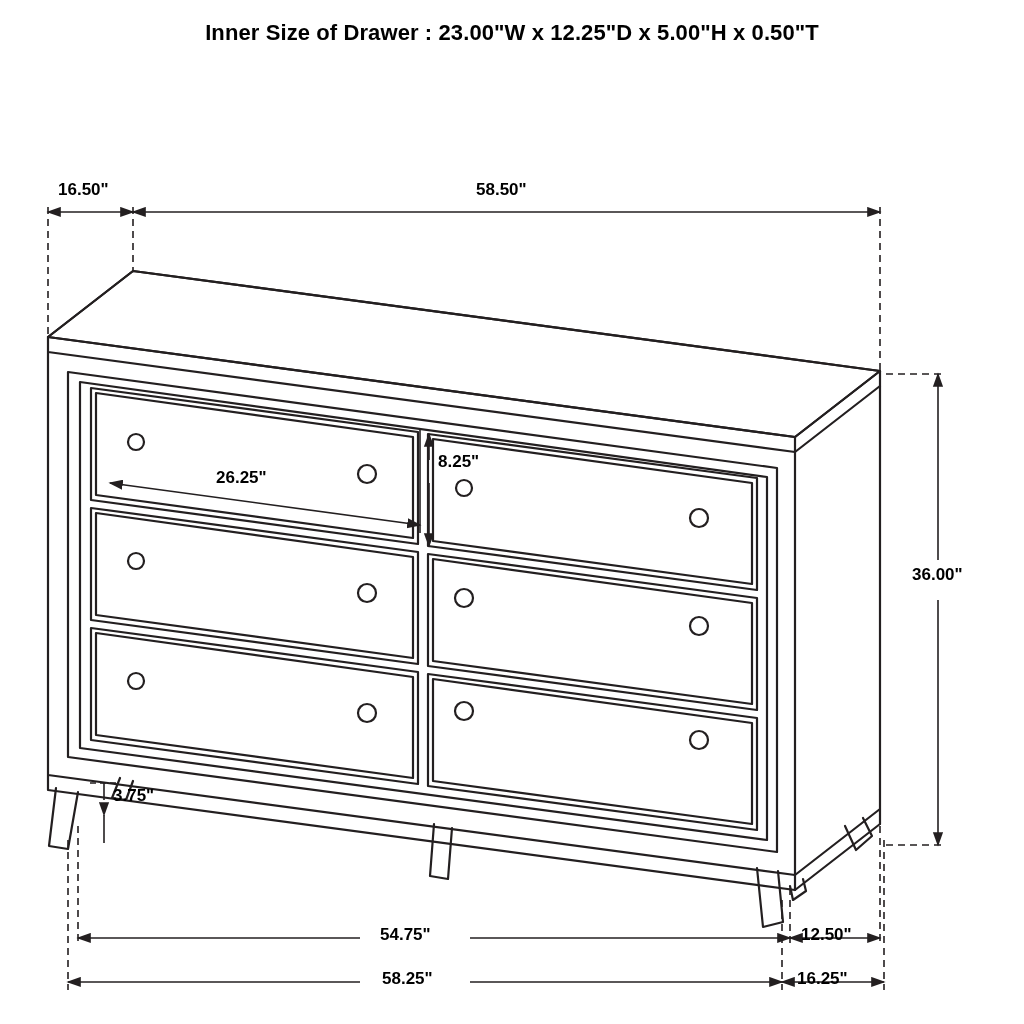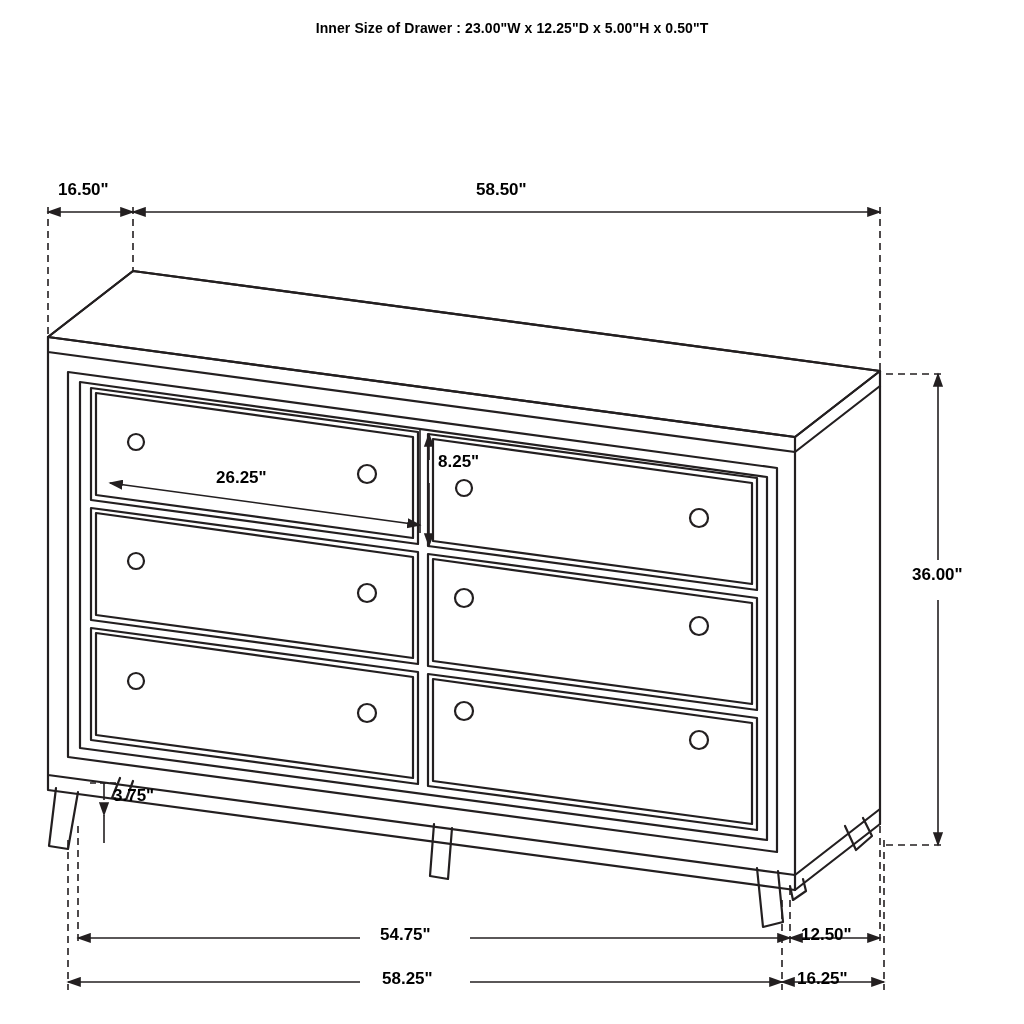--- a/index.html
+++ b/index.html
@@ -14,21 +14,21 @@
     background: #ffffff;
     font-family: "Liberation Sans", sans-serif;
     overflow: hidden;
   }
   #title {
     position: absolute;
     top: 20px;
     left: 0;
     width: 1024px;
     text-align: center;
-    font-size: 14px;
+    font-size: 22px;
     font-weight: bold;
     color: #000000;
     letter-spacing: 0.1px;
   }
   svg.layer {
     position: absolute;
     top: 0;
     left: 0;
     width: 1024px;
     height: 1024px;

